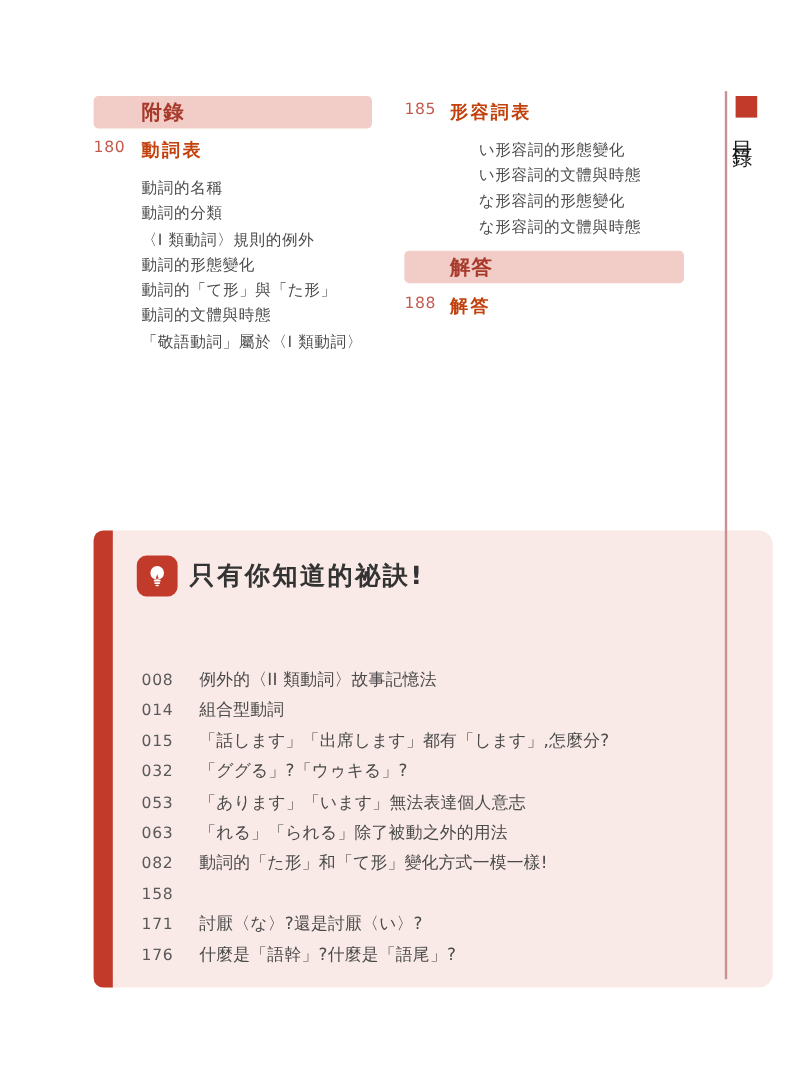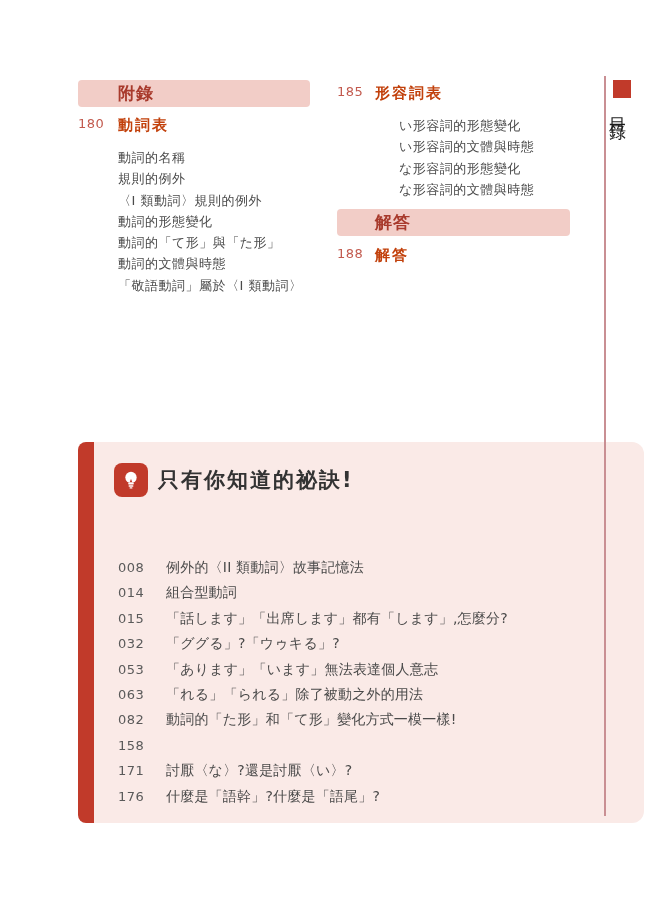--- a/index.html
+++ b/index.html
@@ -98,21 +98,21 @@
     <span class="banner-label">附錄</span>
   </div>
 
   <div class="sec-head head-verbs">
     <span class="pnum">180</span>
     <span class="stitle">動詞表</span>
   </div>
 
   <ul class="sub-list sub-list-left">
     <li>動詞的名稱</li>
-    <li>規則的例外</li>
+    <li>動詞的分類</li>
     <li>〈I 類動詞〉規則的例外</li>
     <li>動詞的形態變化</li>
     <li>動詞的「て形」與「た形」</li>
     <li>動詞的文體與時態</li>
     <li>「敬語動詞」屬於〈I 類動詞〉</li>
   </ul>
 
   <div class="sec-head head-adjs">
     <span class="pnum">185</span>
     <span class="stitle">形容詞表</span>

